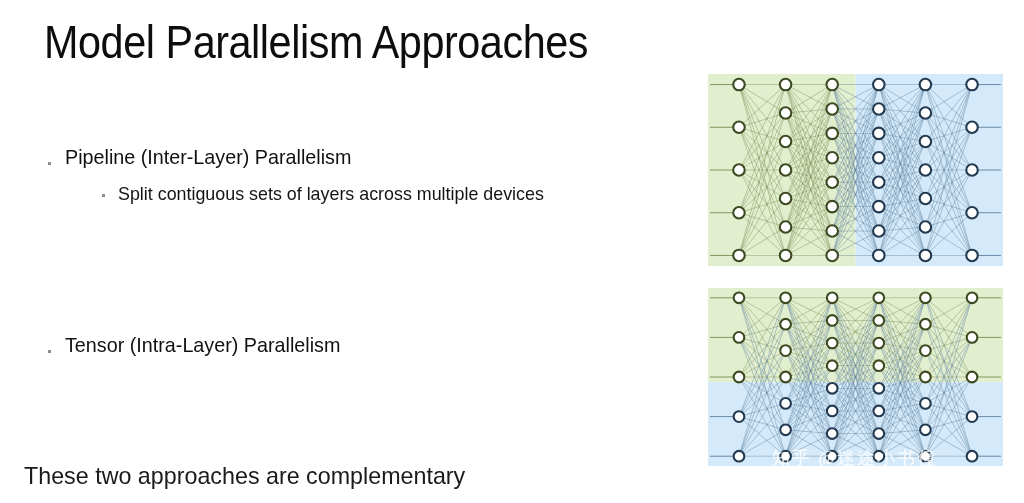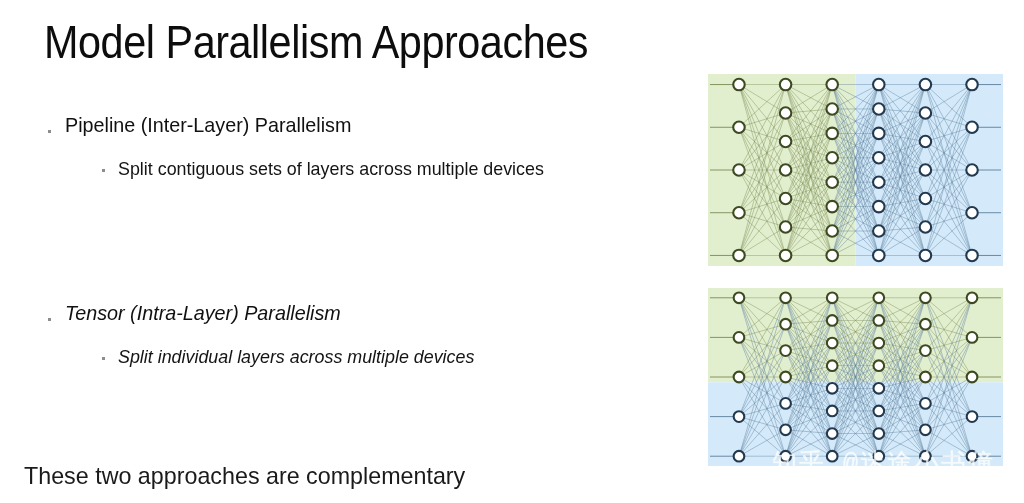--- a/index.html
+++ b/index.html
@@ -22,39 +22,40 @@
     letter-spacing:-0.5px;
     color:#0d0d0d;
     transform:scaleX(0.88);
     transform-origin:left center;
     white-space:nowrap;
   }
 
   
   .block{position:absolute;left:48px;}
   .block.one{top:112px;}
-  .block.two{top:300px;font-style:italic;}
+  .block.two{top:300px;}
 
   .lvl1{
     display:flex;align-items:center;
     margin-bottom:2px;
+    margin-top:32px;
   }
   .lvl1 .txt{
     font-family:"Liberation Sans", sans-serif;
     font-size:21px;
     color:#111111;
     line-height:1.22;
     transform:scaleX(0.94);
     transform-origin:left center;
     white-space:nowrap;
   }
   .lvl2{
     display:flex;align-items:flex-start;
     margin-left:54px;
-    margin-top:19px;
+    margin-top:12px;
   }
   .lvl2 .txt{
     font-family:"Liberation Sans", sans-serif;
     font-size:19px;
     color:#141414;
     line-height:1.28;
     transform:scaleX(0.94);
     transform-origin:left center;
     white-space:nowrap;
   }
@@ -81,22 +82,22 @@
   
   .panel{position:absolute;overflow:hidden;}
   .panel-top{left:708px; top:74px; width:295px; height:192px;}
   .panel-bottom{left:708px; top:288px; width:295px; height:178px;}
   .panel svg{display:block;width:100%;height:100%;}
 
   
   .watermark{
     position:absolute;
     left:772px; top:446px;
-    font-family:Liberation Mono, monospace;
-    font-size:25px;
+    font-family:Liberation Serif, serif;
+    font-size:18px;
     color:#ffffff;
     opacity:0.78;
     letter-spacing:2px;
     white-space:nowrap;
     text-shadow:0 0 1px rgba(255,255,255,0.9);
     pointer-events:none;
   }
 </style>
 </head>
 <body>
@@ -113,24 +114,20 @@
     <div class="lvl2">
       <span class="sq"></span>
       <span class="txt">Split contiguous sets of layers across multiple devices</span>
     </div>
   </div>
 
   <div class="block two">
     <div class="lvl1">
       <span class="sq"></span>
       <span class="txt">Tensor (Intra-Layer) Parallelism</span>
-    </div>
-    <div class="lvl2">
-      <span class="sq"></span>
-      <span class="txt">Split individual layers across multiple devices</span>
     </div>
   </div>
 
   <div class="footer">These two approaches are complementary</div>
 
   <div class="panel panel-top" id="panel0">
       <svg viewBox="0 0 295 192" preserveAspectRatio="none">
         <rect x="0" y="0" width="147.5" height="192" fill="#e2efcf"></rect>
         <rect x="147.5" y="0" width="147.5" height="192" fill="#d4eafa"></rect>
         <g>

